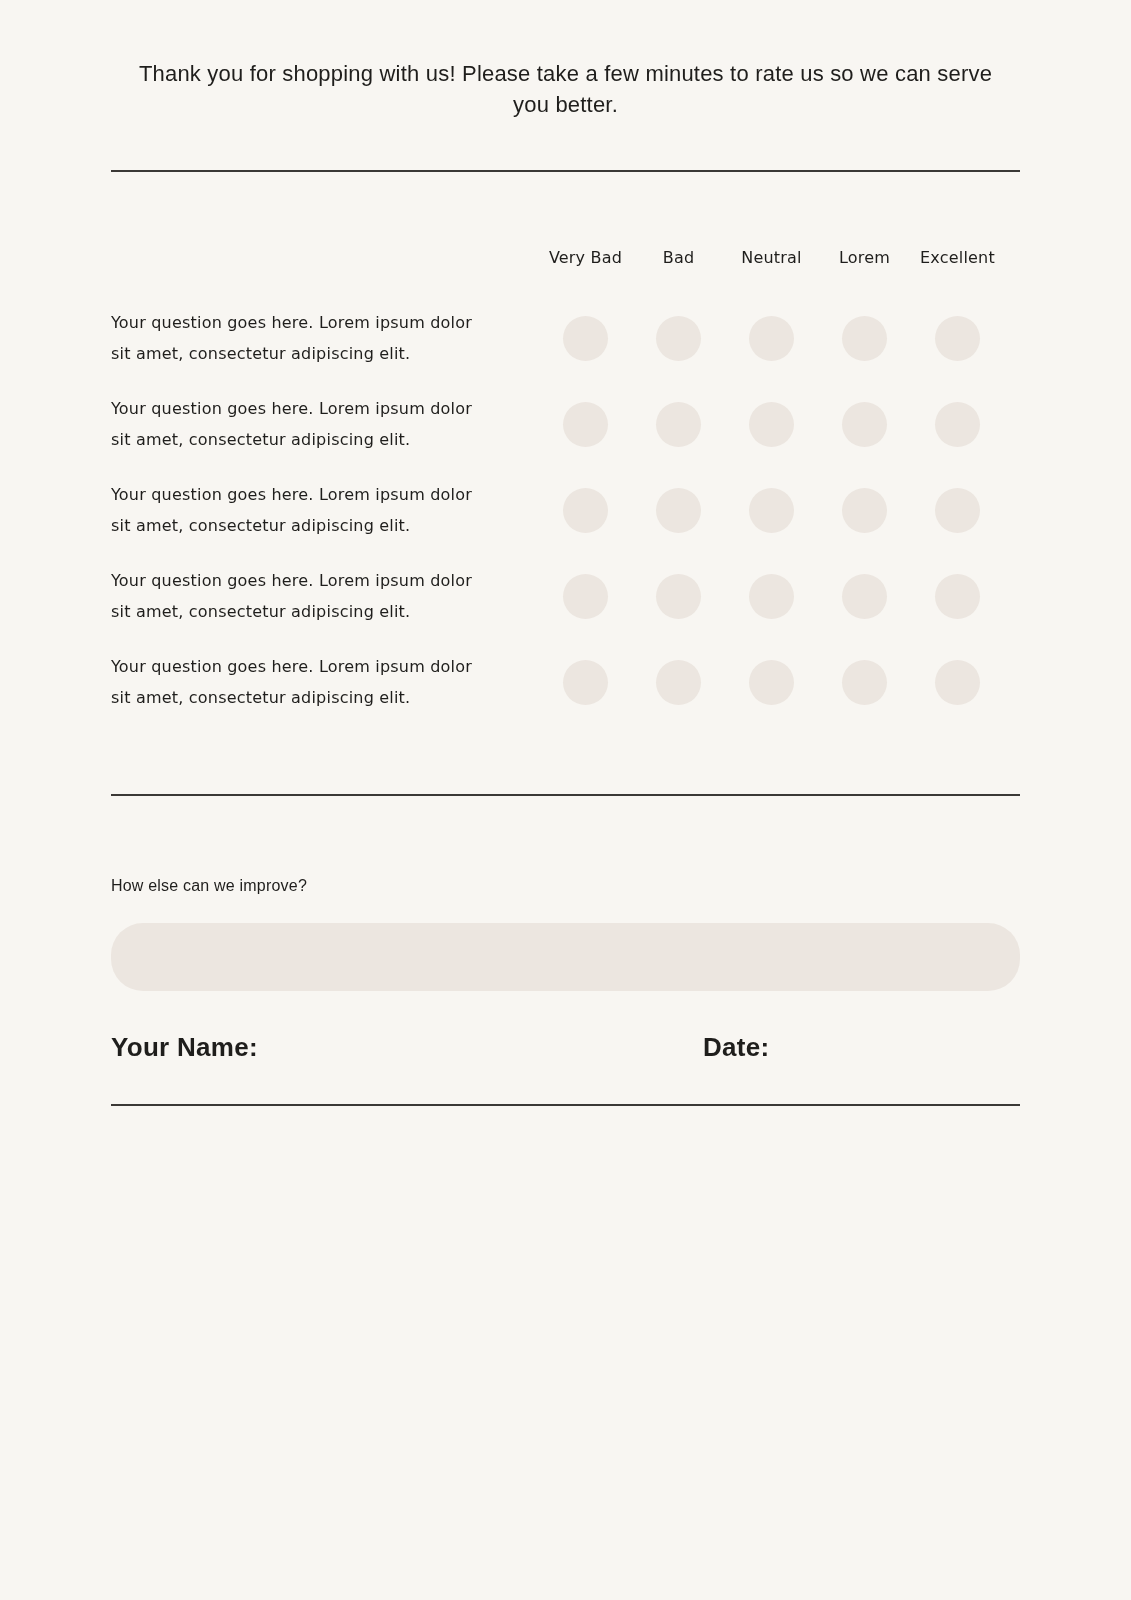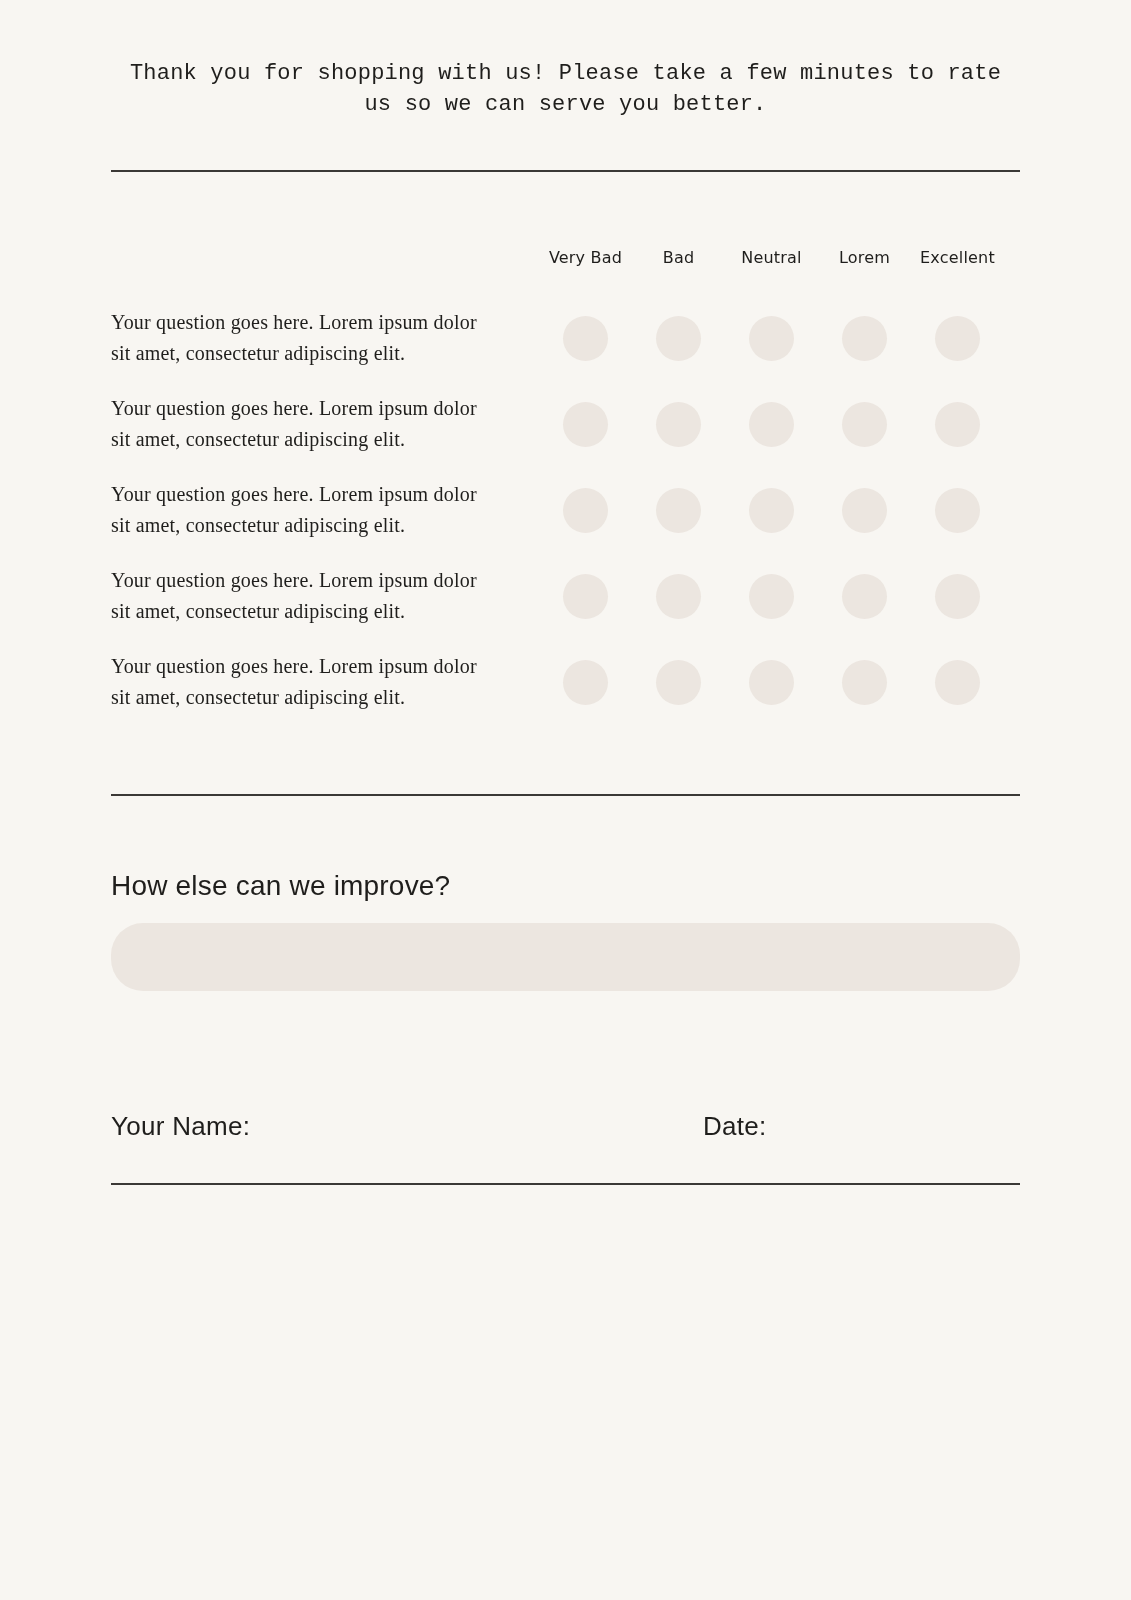--- a/index.html
+++ b/index.html
@@ -24,21 +24,21 @@
     font-weight:400;
     font-size:72px;
     line-height:72px;
     letter-spacing:2px;
     white-space:nowrap;
   }
   .subtitle{
     margin:58px auto 0;
     max-width:890px;
     text-align:center;
-    font-family:Liberation Mono, monospace;
+    font-family:Liberation Sans, sans-serif;
     font-size:22px;
     line-height:31px;
     letter-spacing:.2px;
   }
   .divider{
     border:none;
     height:2px;
     background:var(--line);
     width:100%;
   }
@@ -54,60 +54,60 @@
   .scale-label{
     text-align:center;
     font-size:16px;
     line-height:31px;
     white-space:nowrap;
     letter-spacing:.2px;
   }
   .rows{margin-top:34px;display:flex;flex-direction:column;gap:24px;}
   .question{
     width:378px;
-    font-size:20px;
+    font-size:16px;
     line-height:31px;
     letter-spacing:.2px;
-    font-family:Liberation Serif, serif;
   }
   .circle-cell{display:flex;justify-content:center;align-items:center;}
   .circle{
     width:45px;height:45px;border-radius:50%;
     background:var(--surface);
     cursor:pointer;
   }
   .improve-prompt{
     margin-top:73px;
     font-family:"Liberation Sans",sans-serif;
-    font-size:28px;
+    font-size:16px;
     line-height:33px;
     letter-spacing:.2px;
   }
   .comments-box{
     margin-top:21px;
     width:100%;
     height:68px;
     border:none;
     border-radius:32px;
     background:var(--surface);
     resize:none;
     outline:none;
     font-family:"Liberation Sans",sans-serif;
     font-size:22px;
     padding:18px 28px;
     color:var(--ink);
     display:block;
   }
   .signature-row{
-    margin-top:119px;
+    margin-top:40px;
     position:relative;
     font-family:"Liberation Sans",sans-serif;
     font-size:26px;
     line-height:33px;
     letter-spacing:.3px;
+    font-weight:bold;
   }
   .date-label{
     position:absolute;
     left:592px;
     top:0;
   }
 </style>
 </head>
 <body>
 

